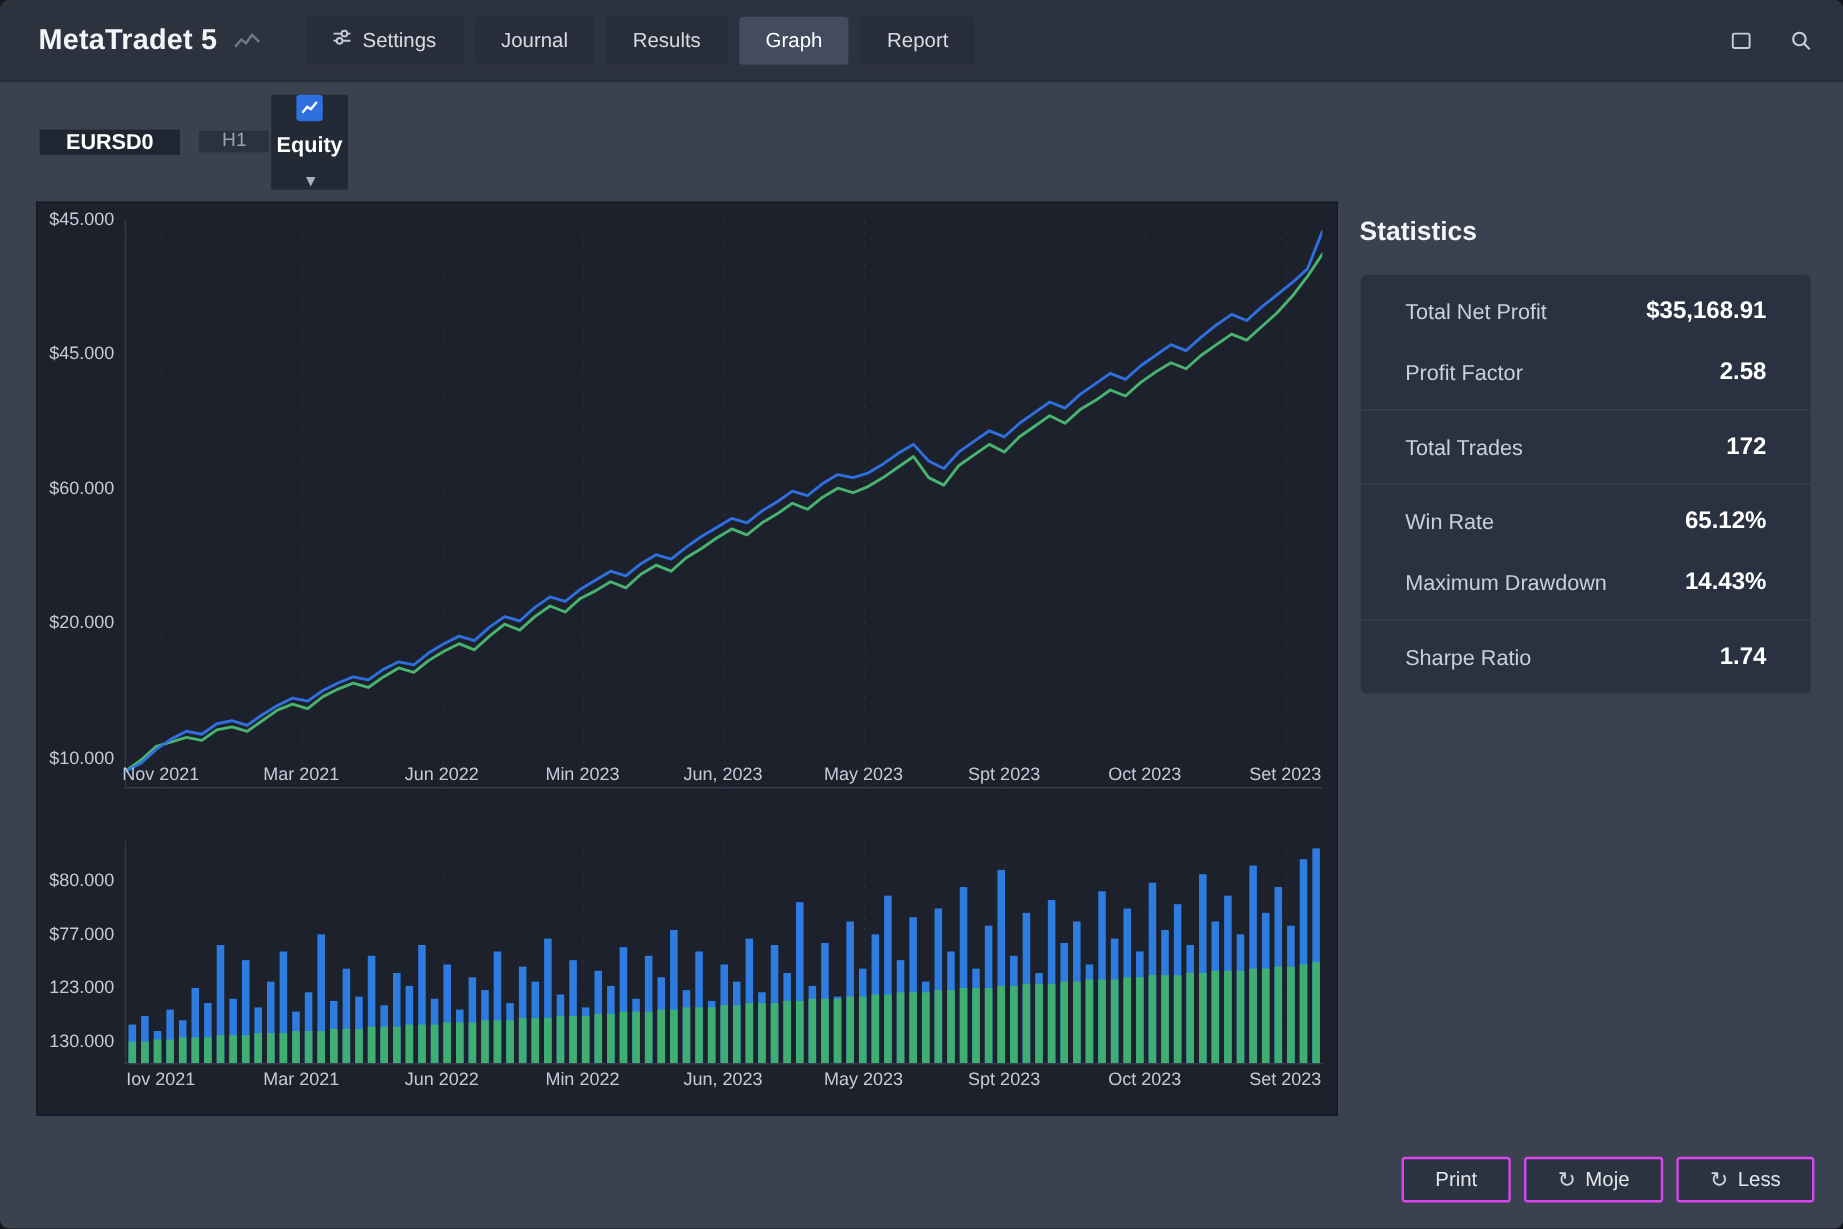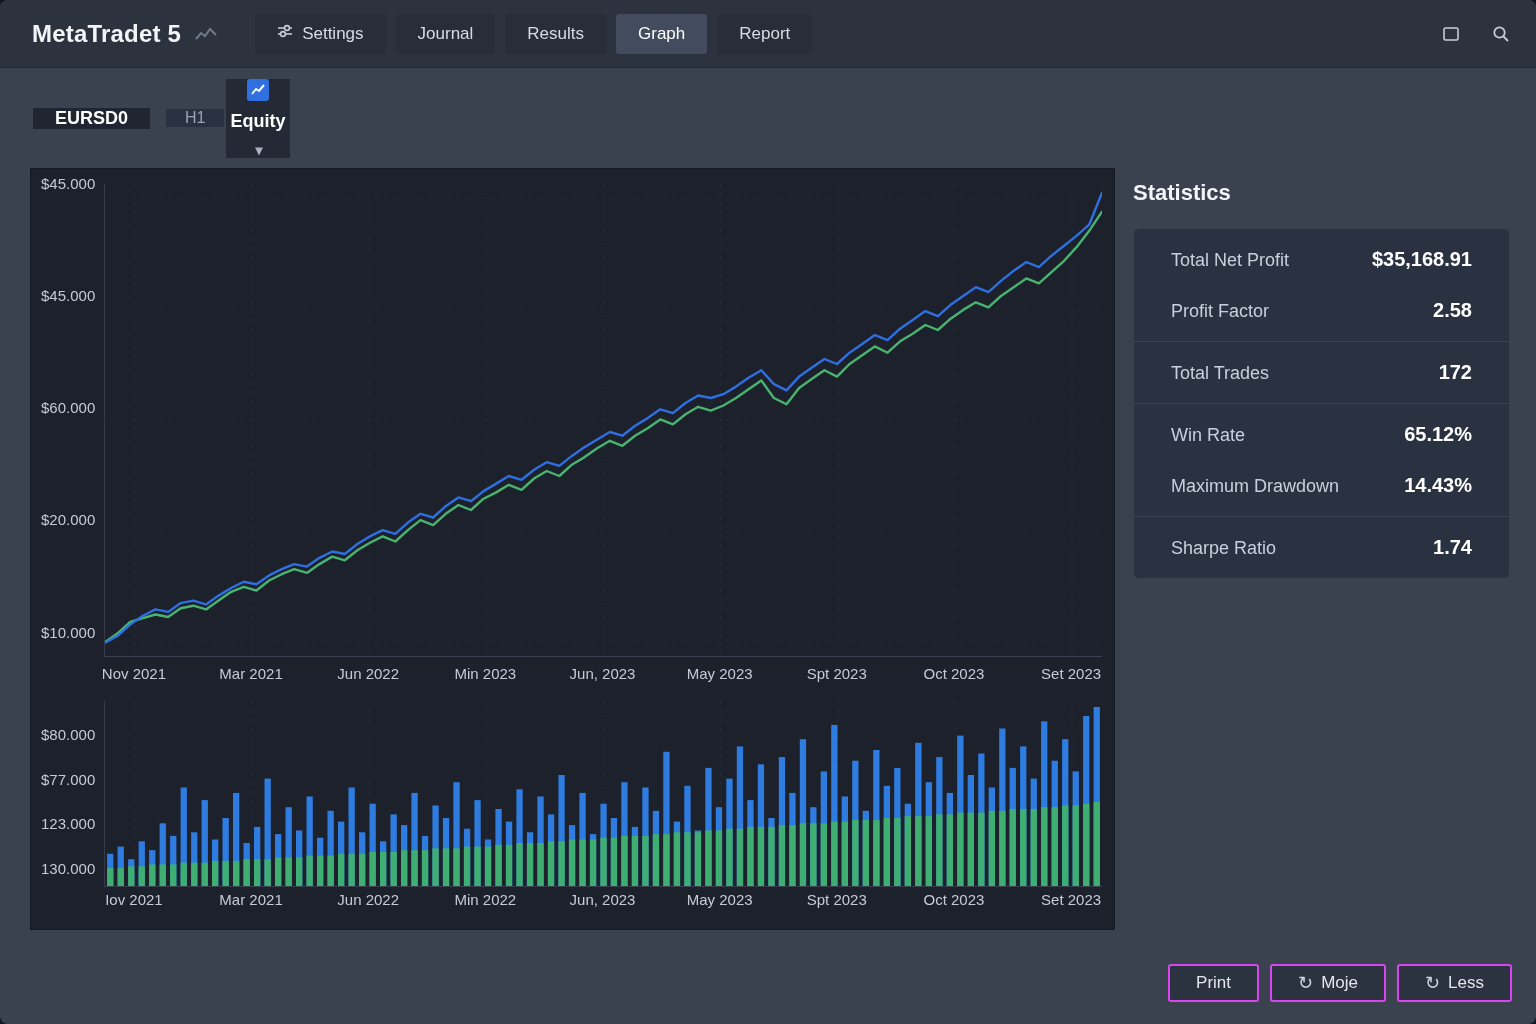--- a/index.html
+++ b/index.html
@@ -32,21 +32,21 @@
 
   
   .chart-panel{position:absolute;left:30px;top:168px;width:1085px;height:762px;background:#1c212c;
                border:1px solid #141923;box-sizing:border-box;}
   .plot{position:absolute;left:73px;}
   .plot-upper{top:15px;width:997px;height:472px;border-left:1px solid #333b49;border-bottom:1px solid #3a4252;}
   .plot-lower{top:532px;width:997px;height:185px;border-left:1px solid #333b49;border-bottom:1px solid #3a4252;}
   .ylabels{position:absolute;left:10px;top:0;width:62px;height:472px;}
   .ylabels-lower{top:532px;height:185px;}
   .ylabels span{position:absolute;left:0;transform:translateY(-50%);font-size:15px;color:#c4cbd7;white-space:nowrap;}
-  .xlabels{position:absolute;left:73px;top:496px;width:997px;height:22px;}
+  .xlabels{position:absolute;left:73px;top:468px;width:997px;height:22px;}
   .xlabels-lower{top:722px;}
   .xlabels span{position:absolute;top:0;transform:translateX(-50%);font-size:15px;color:#c4cbd7;white-space:nowrap;}
 
   
   .stats-title{position:absolute;left:1133px;top:180px;font-size:22px;font-weight:bold;color:#f3f5f8;margin:0;}
   .stats-card{position:absolute;left:1133px;top:228px;width:377px;background:#2a3241;
               border:1px solid #39414f;border-radius:6px;box-sizing:border-box;}
   .stats-group{border-bottom:1px solid #3a4351;padding:5px 0;}
   .stats-group:last-child{border-bottom:none;}
   .stat-row{display:flex;justify-content:space-between;align-items:flex-end;padding:14px 37px;}

